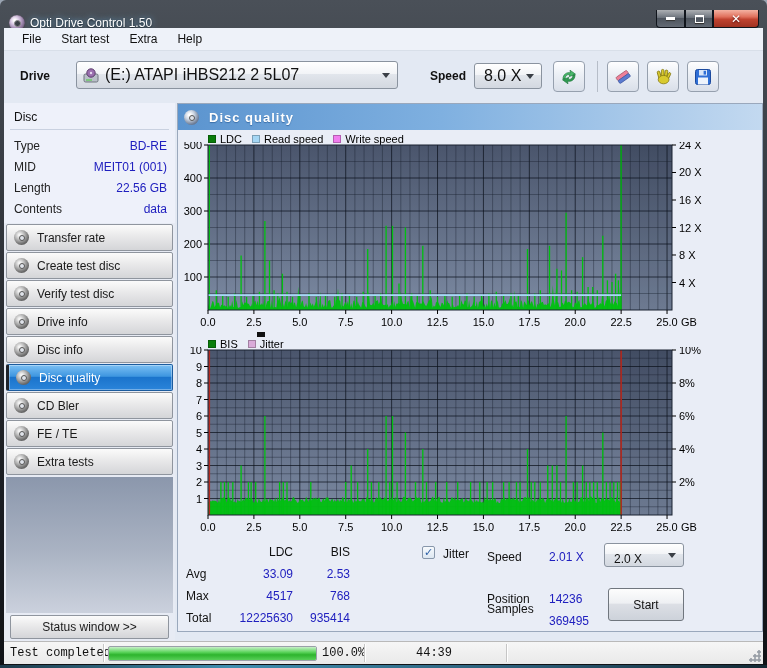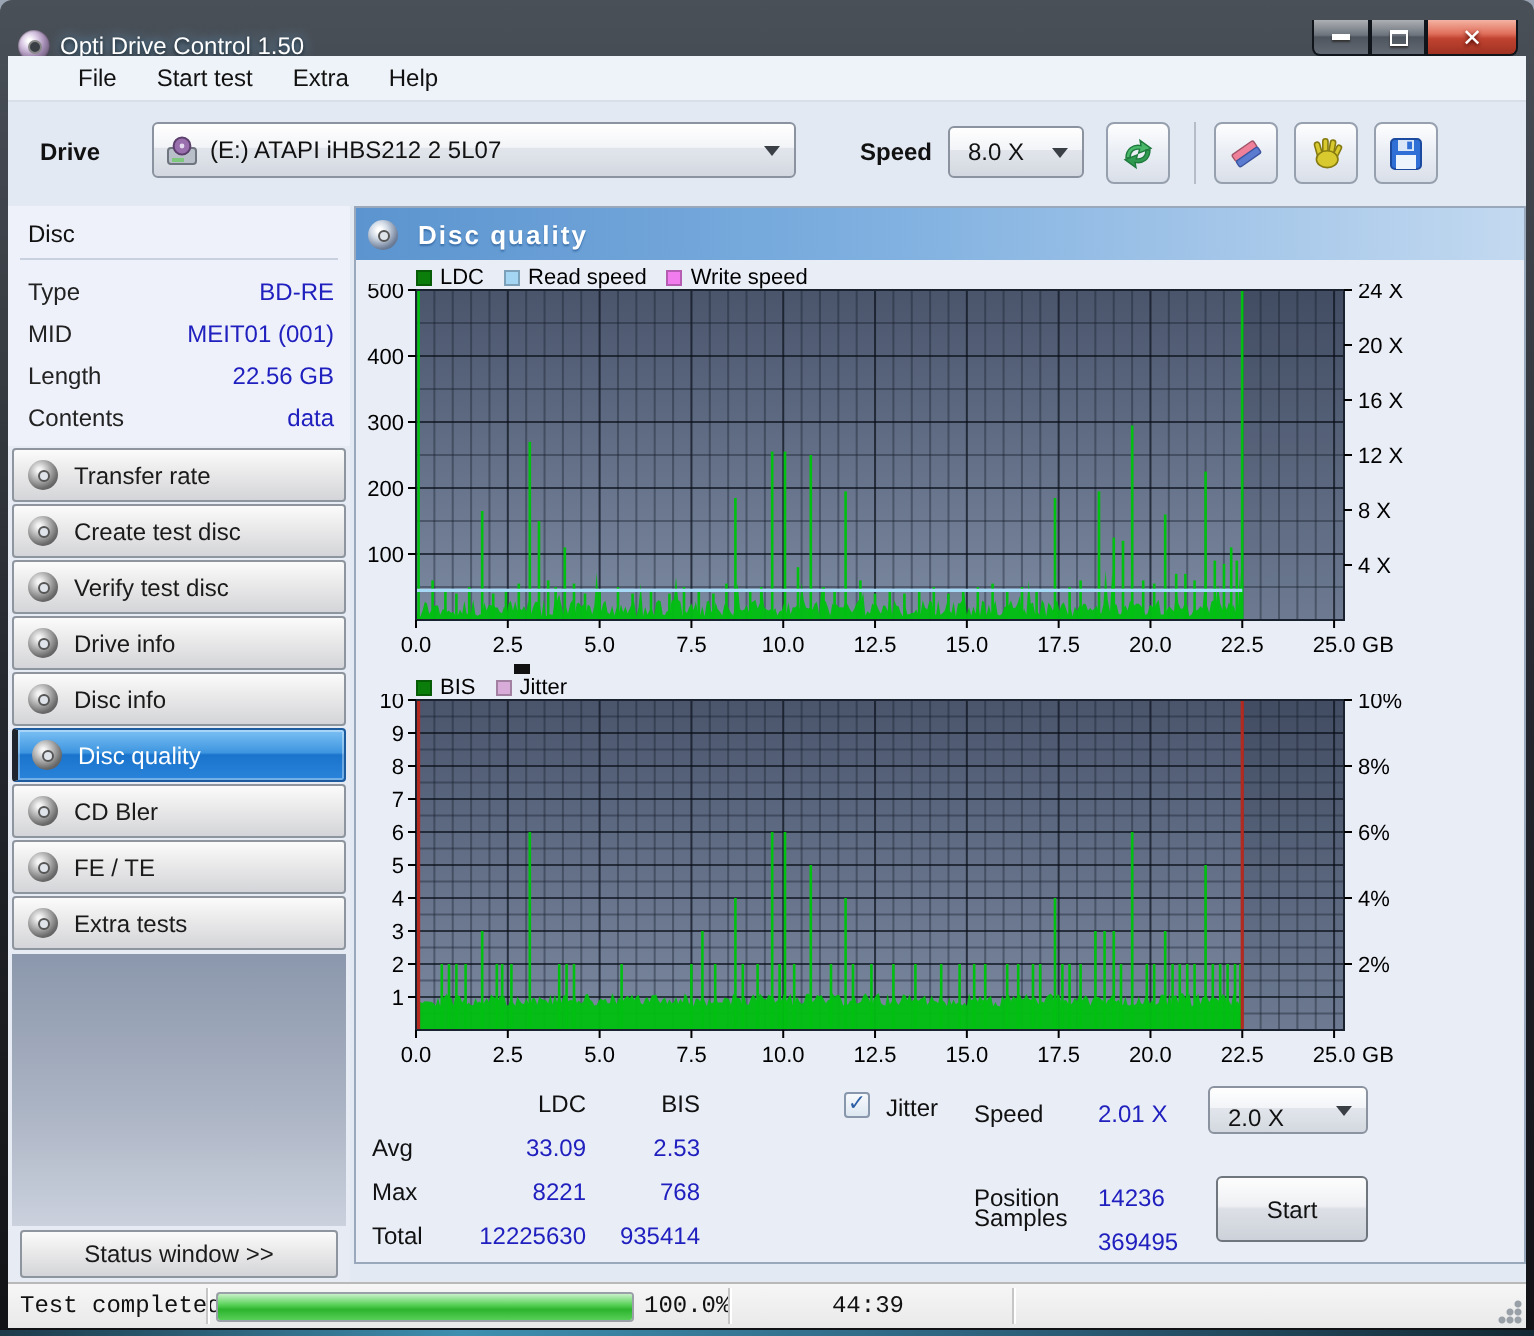--- a/index.html
+++ b/index.html
@@ -12,26 +12,26 @@
   .app-icon:after{content:"";position:absolute;left:5px;top:5px;width:5px;height:5px;border-radius:50%;background:#3a3f46;border:1px solid #888;}
   .winbtns{position:absolute;top:0;right:8px;display:flex;}
   .wbtn{height:18px;border:1px solid #10151c;border-top:none;background:linear-gradient(rgba(255,255,255,.55),rgba(190,200,212,.30) 45%,rgba(90,100,112,.30) 50%,rgba(150,160,175,.35));display:flex;align-items:center;justify-content:center;position:relative;}
   .wbtn.min{width:29px;border-radius:0 0 0 4px;}
   .wbtn.max{width:28px;}
   .wbtn.close{width:46px;border-radius:0 0 4px 0;background:linear-gradient(#f4b2a2,#e0705c 40%,#c04330 55%,#a03222);}
   .glyph-min{width:9px;height:3px;background:#fff;box-shadow:0 1px 1px #333;}
   .glyph-max{width:9px;height:8px;border:1px solid #fff;border-top:2px solid #fff;box-shadow:0 1px 1px #333;}
   .glyph-close{color:#fff;font-size:12px;font-weight:bold;text-shadow:0 1px 2px #400;}
   .client{position:absolute;left:4px;top:28px;width:759px;height:636px;background:#e3e9f3;}
-  .menubar{position:absolute;left:4px;top:28px;width:759px;height:23px;background:#eef2f9;border-bottom:1px solid #d8dfe9;display:flex;align-items:center;padding-left:25px;}
+  .menubar{position:absolute;left:4px;top:28px;width:759px;height:23px;background:#eef2f9;border-bottom:1px solid #d8dfe9;display:flex;align-items:center;padding-left:8px;}
   .menu-item{font-size:12px;color:#111;padding:3px 10px;}
   .toolbar{position:absolute;left:4px;top:51px;width:759px;height:52px;}
   .lbl{font-size:12px;font-weight:bold;color:#111;}
   .drive-label{position:absolute;left:16px;top:18px;}
-  .combo{position:absolute;border:1px solid #8a939f;border-radius:3px;background:linear-gradient(#ffffff,#f2f4f7 45%,#e2e6ec 46%,#d3d8e0);display:flex;align-items:center;font-size:12px;color:#111;}
+  .combo{position:absolute;border:1px solid #8a939f;border-radius:3px;background:linear-gradient(#ffffff,#f2f4f7 45%,#e2e6ec 46%,#d3d8e0);display:flex;align-items:center;font-size:16px;color:#111;}
   .combo .arrow{position:absolute;right:7px;top:50%;margin-top:-2px;width:0;height:0;border-left:4px solid transparent;border-right:4px solid transparent;border-top:5px solid #3a3f46;}
   .drive-combo{left:72px;top:10px;width:322px;height:28px;padding-left:6px;}
   .drive-combo .txt{margin-left:6px;}
   .speed-label{position:absolute;left:426px;top:18px;}
   .speed-combo{left:470px;top:12px;width:68px;height:26px;padding-left:9px;}
   .stats-combo{position:absolute;border:1px solid #8a939f;border-radius:3px;background:linear-gradient(#ffffff,#f2f4f7 45%,#e2e6ec 46%,#d3d8e0);display:flex;align-items:flex-end;font-size:12px;color:#111;}
   .tbtn{position:absolute;width:32px;height:31px;top:10px;border:1px solid #96a0ae;border-radius:4px;background:linear-gradient(#fefeff,#ebeff5 45%,#d9dfe9);display:flex;align-items:center;justify-content:center;}
   .tsep{position:absolute;left:593px;top:10px;width:1px;height:31px;background:#b6bdc8;}
   .sidebar{position:absolute;left:4px;top:103px;width:171px;height:538px;background:#e7ebf4;}
   .disc-panel{position:absolute;left:0;top:0;width:171px;height:120px;background:#eef1fa;}
@@ -653,21 +653,21 @@
 
     <div class="stats">
       <div class="st ra" style="left:30px;top:11px;width:85px">LDC</div>
       <div class="st ra" style="left:120px;top:11px;width:52px">BIS</div>
 
       <div class="st" style="left:8px;top:33px">Avg</div>
       <div class="st ra num" style="left:30px;top:33px;width:85px">33.09</div>
       <div class="st ra num" style="left:120px;top:33px;width:52px">2.53</div>
 
       <div class="st" style="left:8px;top:55px">Max</div>
-      <div class="st ra num" style="left:30px;top:55px;width:85px">8221</div>
+      <div class="st ra num" style="left:30px;top:55px;width:85px">4517</div>
       <div class="st ra num" style="left:120px;top:55px;width:52px">768</div>
 
       <div class="st" style="left:8px;top:77px">Total</div>
       <div class="st ra num" style="left:30px;top:77px;width:85px">12225630</div>
       <div class="st ra num" style="left:120px;top:77px;width:52px">935414</div>
 
       <div class="checkbox" style="left:244px;top:12px">
           <span class="chk">✓</span>
         </div>
       <div class="st" style="left:265px;top:13px">Jitter</div>

